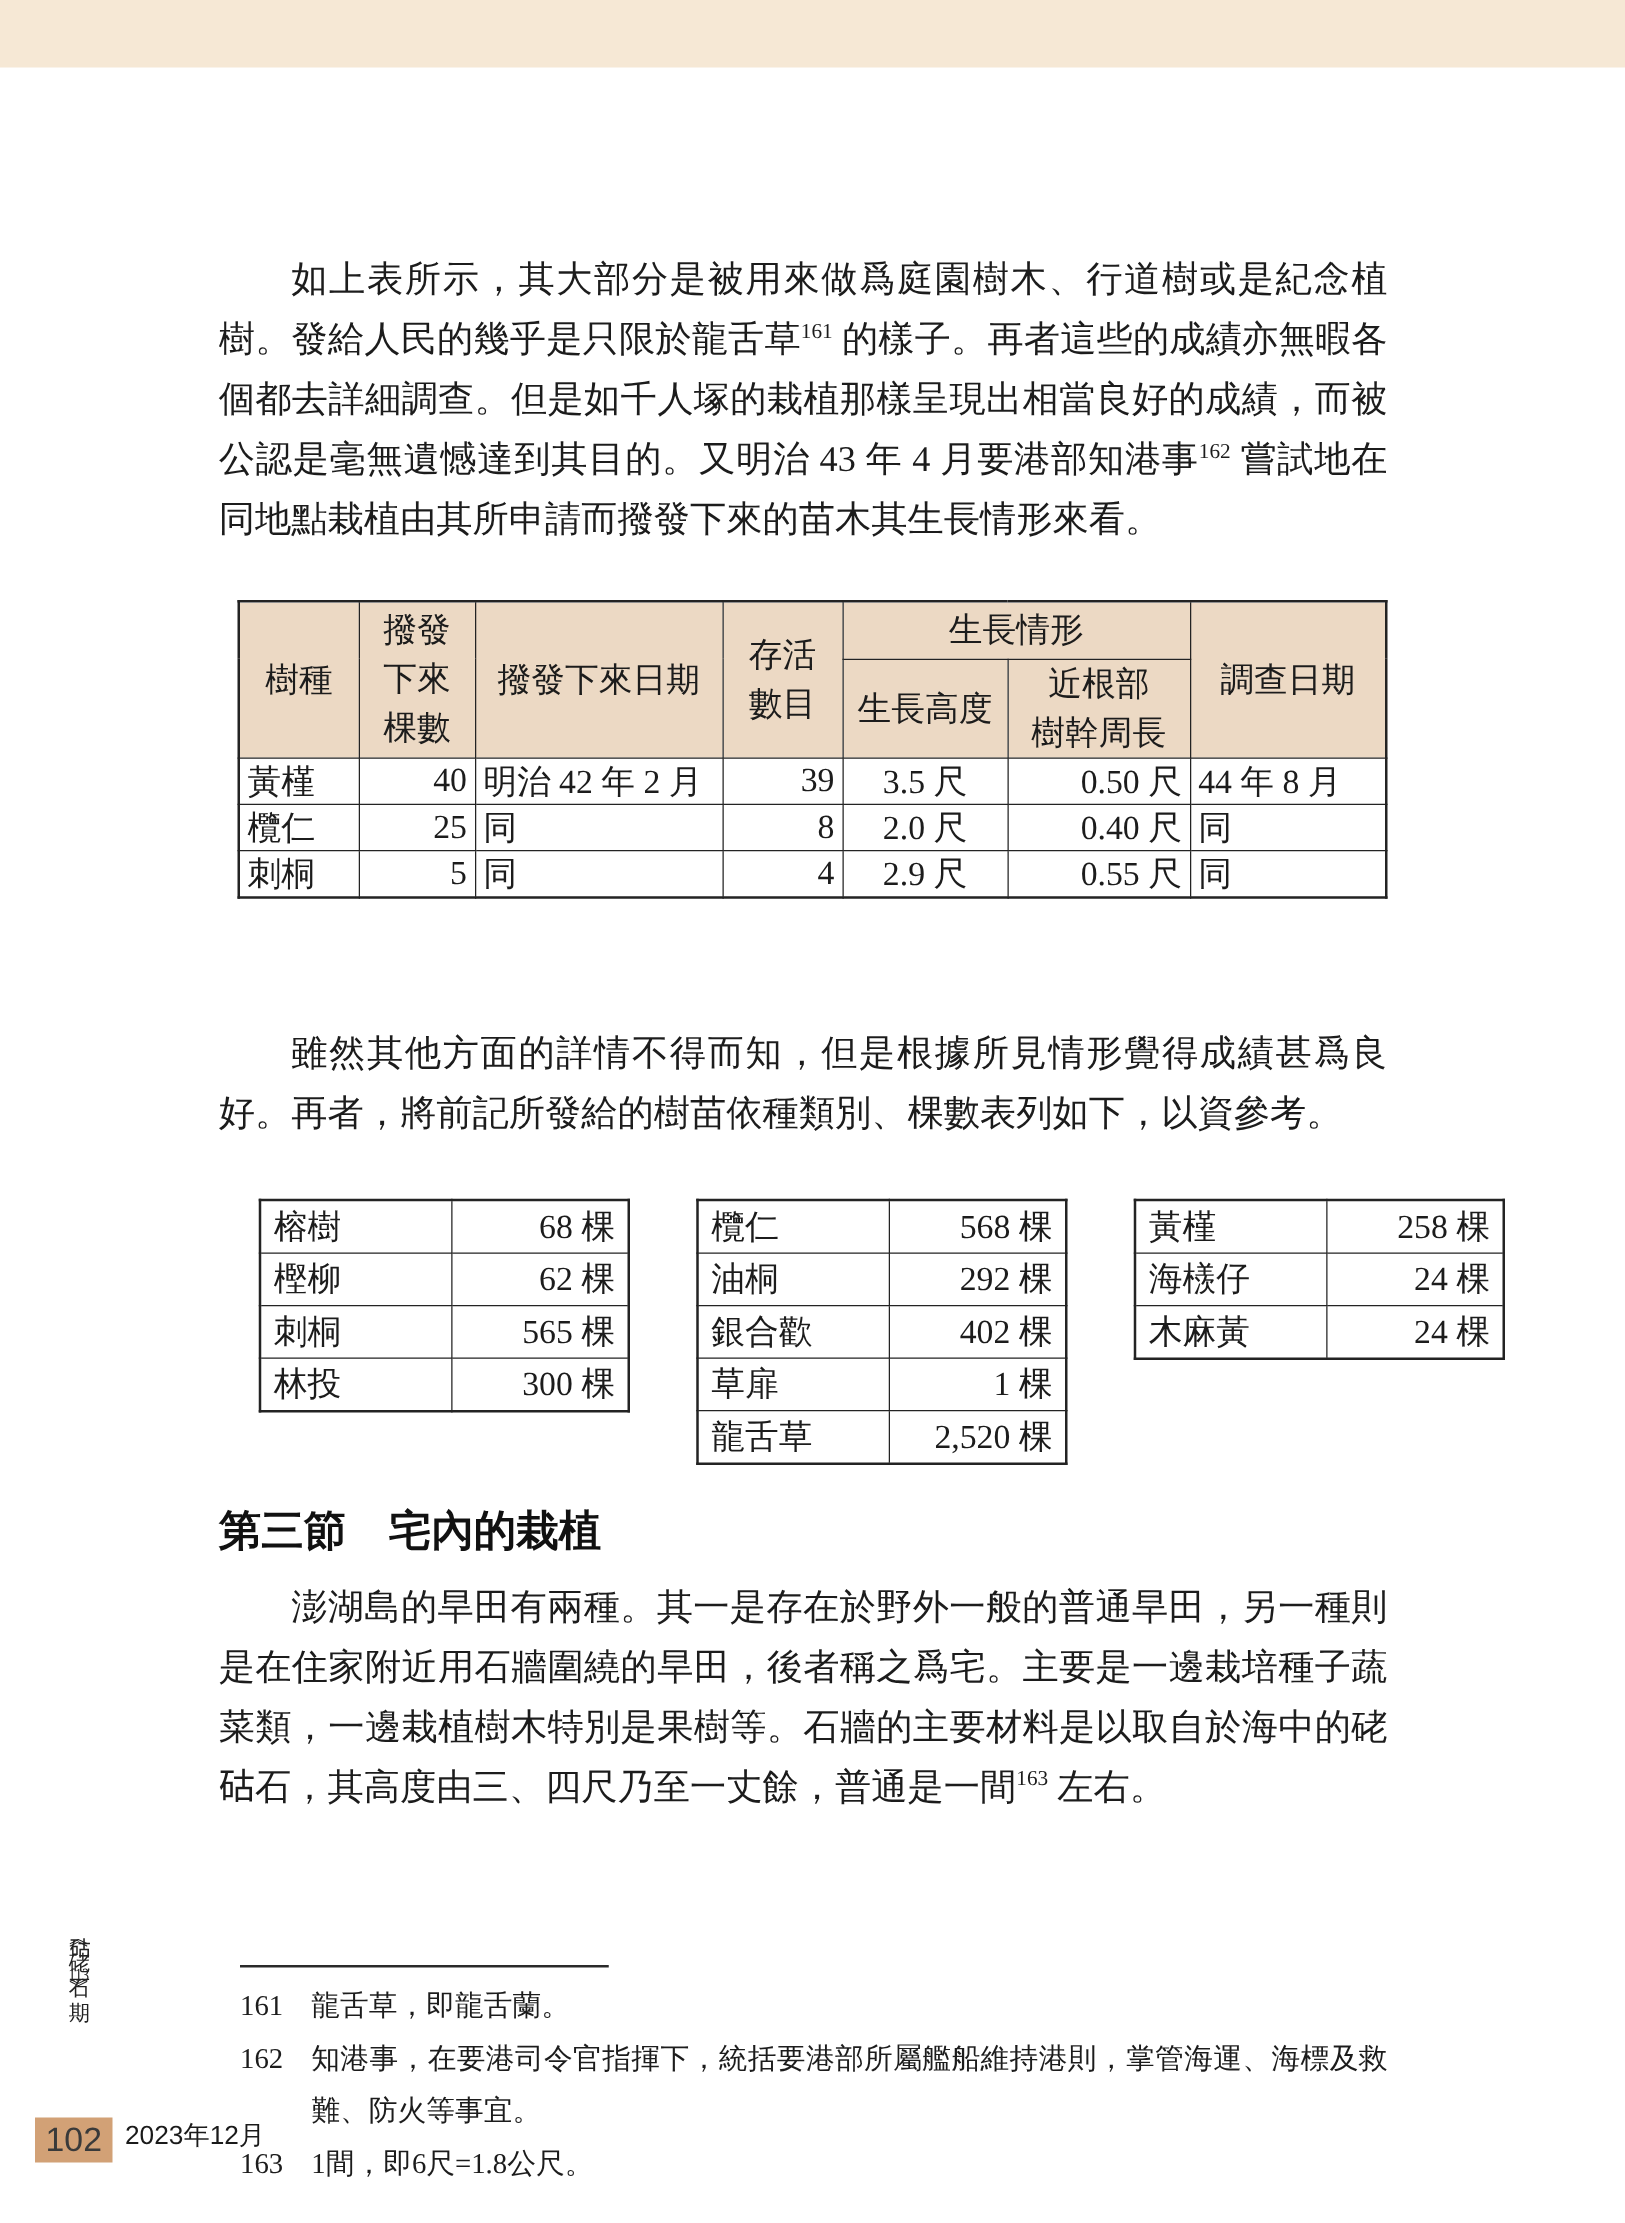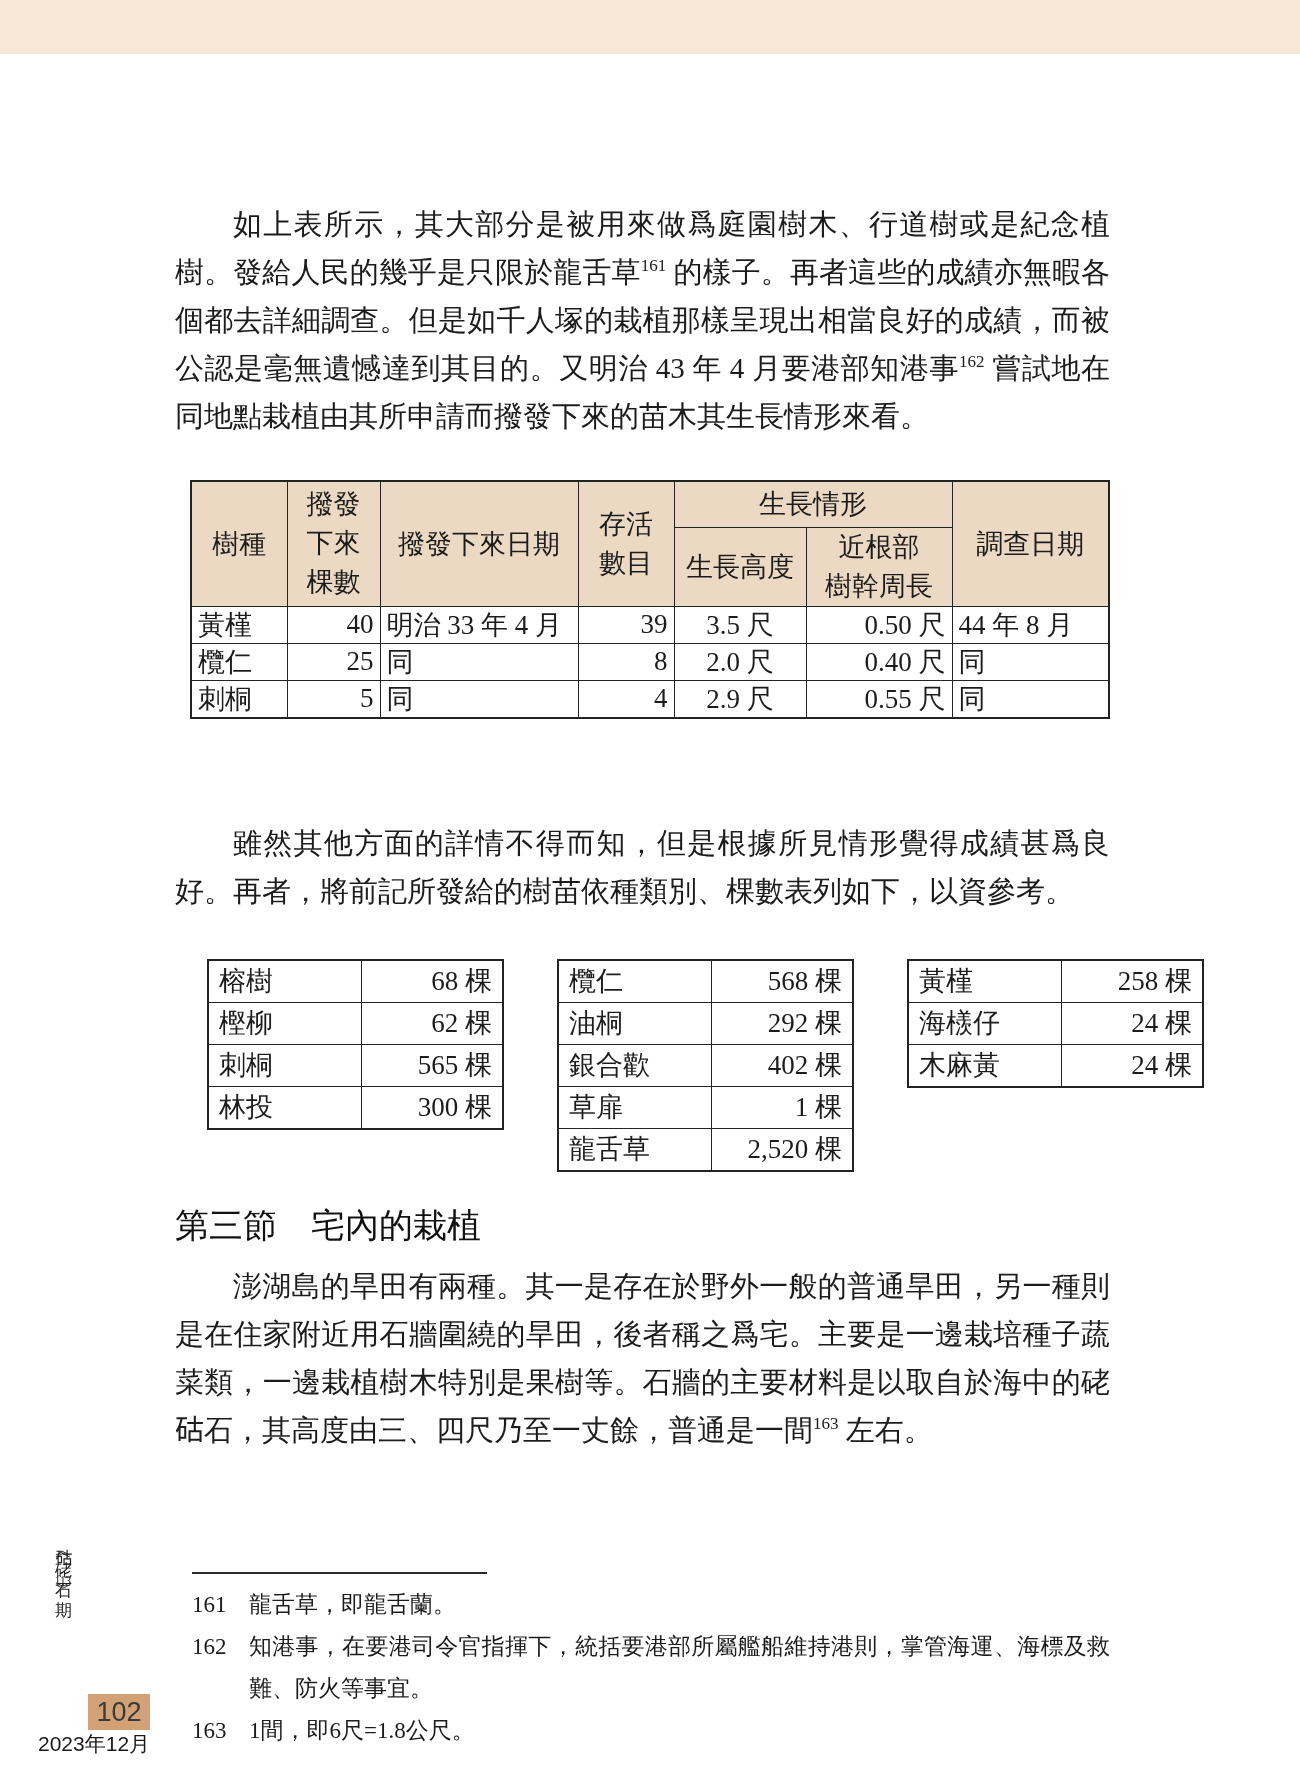--- a/index.html
+++ b/index.html
@@ -73,21 +73,21 @@
     padding:0 10px;
   }
   .seedling-table .name{width:132px;text-align:left;}
   .seedling-table .count{width:120px;text-align:right;}
   .st-0{width:284px;margin-right:36px;}
   .st-1{width:280px;margin-right:36px;}
   .st-2{width:276px;}
 
   .section-heading{
     font-family:"Liberation Sans","DejaVu Sans",sans-serif;
-    font-weight:normal;
+    font-weight:bold;
     font-size:34px;
     color:#111;
     margin:30px 0 0 0;
     line-height:46px;
   }
 
   
   .footnotes{margin-top:118px;}
   .fn-rule{
     width:295px;height:0;
@@ -105,23 +105,22 @@
     writing-mode:vertical-rl;
     font-size:17px;
     letter-spacing:2px;
     color:#222;
   }
   .issue-num{text-combine-upright:all;font-size:15px;letter-spacing:0;}
 
   
   .footer{
     position:absolute;left:28px;top:1694px;
-    display:flex;align-items:flex-end;
+    display:flex;align-items:flex-start;
     font-family:"Liberation Sans","DejaVu Sans",sans-serif;
-    flex-direction:column;
   }
   .page-num-box{
     width:62px;height:36px;
     background:#d2a176;
     display:flex;align-items:center;justify-content:center;
     font-size:27px;color:#3a3a3a;
   }
   .issue-date{
     margin-left:10px;
     font-size:21px;color:#1a1a1a;
@@ -161,21 +160,21 @@
       <tr>
         <th>生長高度</th>
         <th class="pre">近根部
 樹幹周長</th>
       </tr>
     </thead>
     <tbody>
       <tr>
         <td class="al">黃槿</td>
         <td class="ar">40</td>
-        <td class="al">明治 33 年 4 月</td>
+        <td class="al">明治 42 年 2 月</td>
         <td class="ar">39</td>
         <td class="ar-wide">3.5 尺</td>
         <td class="ar">0.50 尺</td>
         <td class="al">44 年 8 月</td>
       </tr>
       <tr>
         <td class="al">欖仁</td>
         <td class="ar">25</td>
         <td class="al">同</td>
         <td class="ar">8</td>

